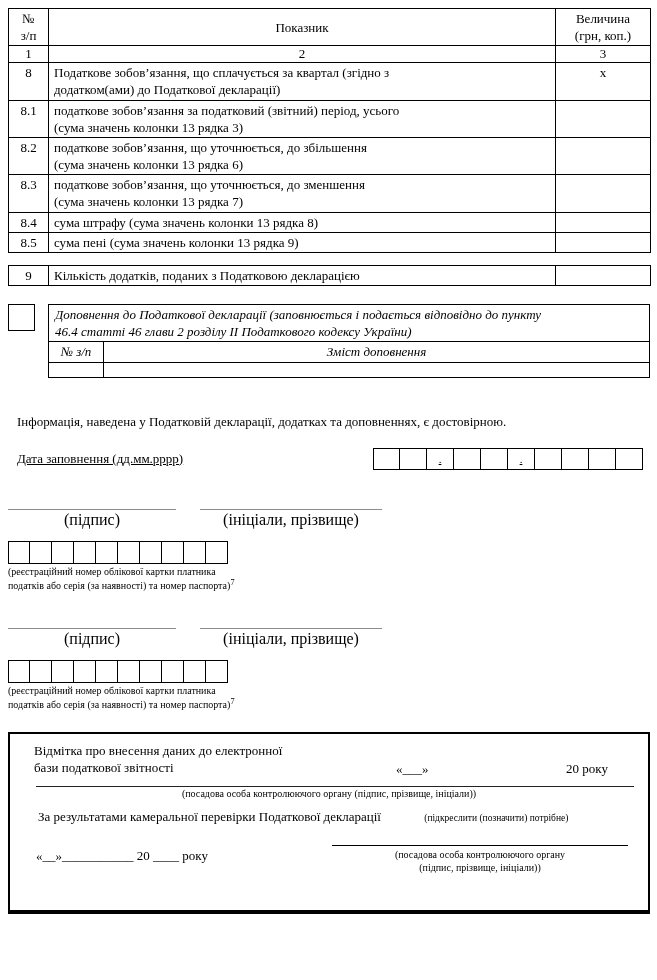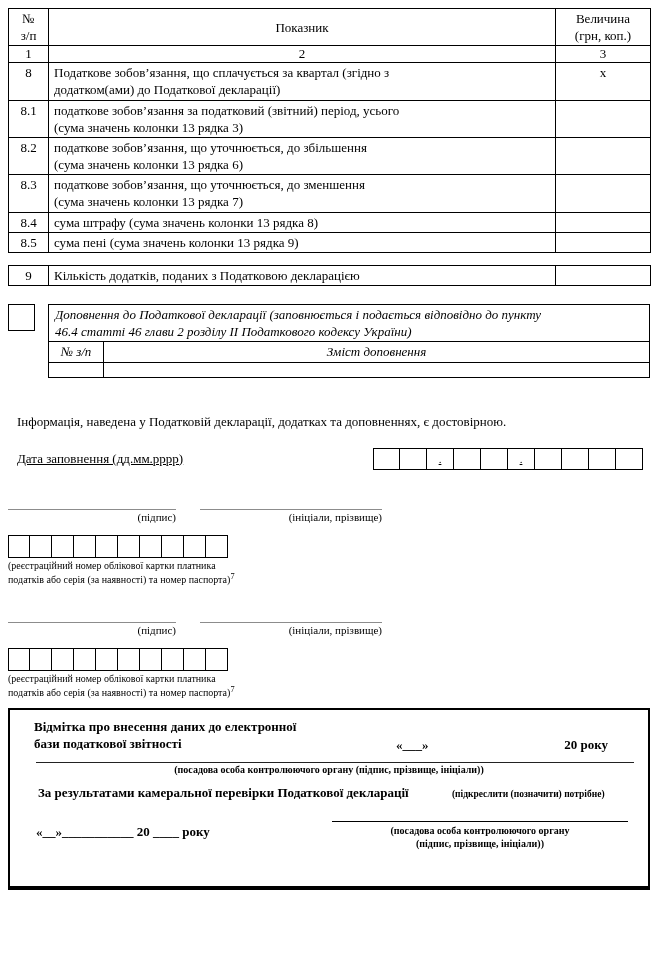--- a/index.html
+++ b/index.html
@@ -48,27 +48,27 @@
 
   .person { display:flex; align-items:flex-end; }
   .person-head { margin-top:30px; }
   .person-acct { margin-top:26px; }
   .person-label { width:290px; margin-left:9px; line-height:1.3; }
   .sig-area { display:flex; align-items:flex-end; }
   .sig-col { display:flex; flex-direction:column; }
   .sig-col-1 { width:168px; }
   .sig-col-2 { width:182px; margin-left:24px; }
   .sig-line { border-bottom:1px solid #8c8c8c; height:10px; }
-  .sig-cap { text-align:right; font-size:11px; padding-top:1px; }
+  .sig-cap { text-align:center; font-size:16px; padding-top:1px; }
   .reg-cap { font-size:10px; line-height:1.25; margin-top:2px; }
 
   .control-title { text-align:center; margin-top:18px; line-height:1.3; }
 
   .control-box { width:642px; height:182px; border:2px solid #000; border-bottom-width:4px;
-                 margin-top:8px; padding:9px 14px 4px 14px;font-weight:bold; }
+                 margin-top:20px; padding:9px 14px 4px 14px; }
   .cb-row1 { display:flex; }
   .cb-entry-label { width:322px; margin-left:10px; line-height:1.3; }
   .cb-quote { margin-left:40px; align-self:flex-end; }
   .cb-year { margin-left:auto; margin-right:26px; align-self:flex-end; }
   .cb-rule { border-top:1.5px solid #222; margin:9px 0 0 12px; }
   .cb-cap1 { text-align:center; font-size:10px; margin-top:1px; }
   .cb-para { margin-top:9px; line-height:1.35; }
   .cb-para .lead { text-indent:14px; display:block; }
   .cb-small { font-size:9.5px;padding-left:40px; }
   .cb-bottom { display:flex; margin-top:9px; align-items:center; }

